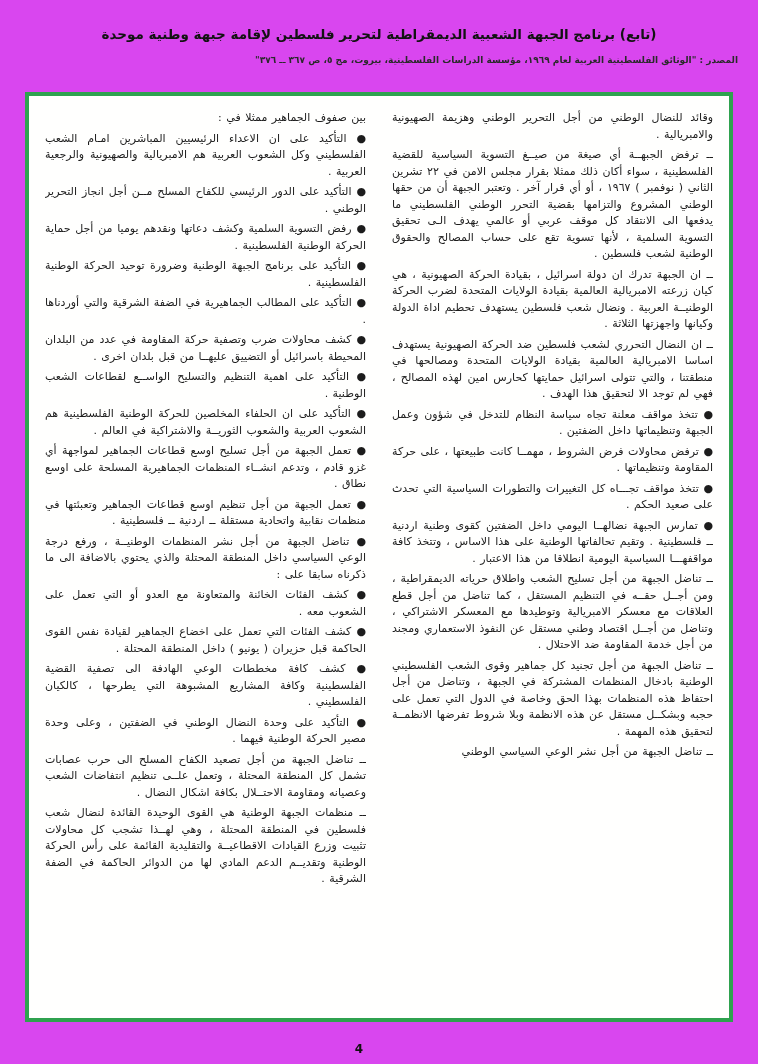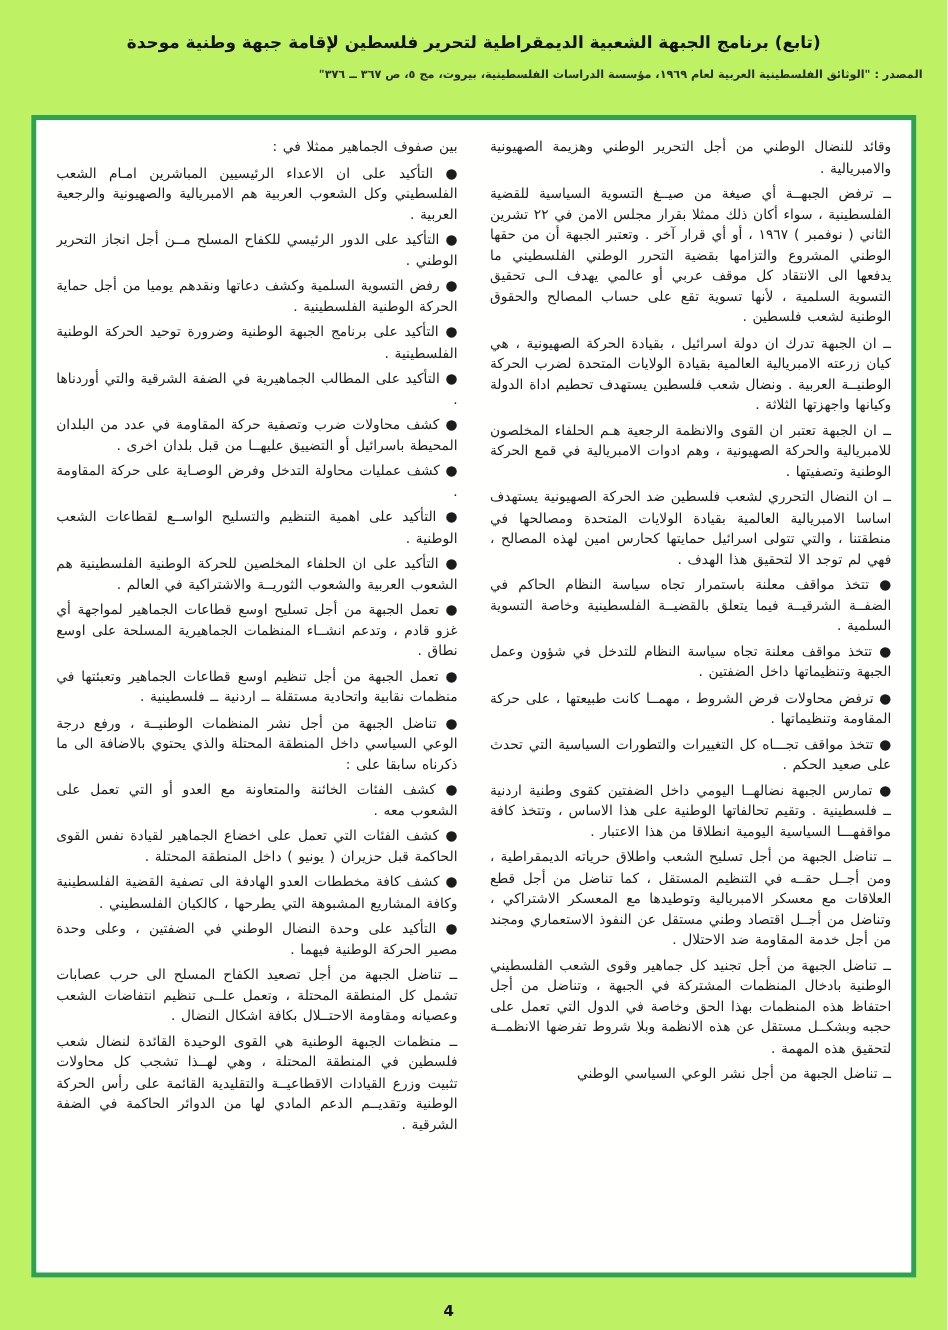--- a/index.html
+++ b/index.html
@@ -1,20 +1,20 @@
 <!DOCTYPE html>
 <html lang="ar" dir="rtl"><head>
 <meta charset="utf-8">
 <style>
   * { margin:0; padding:0; box-sizing:border-box; }
   html,body { background:#ffffff; }
   body { font-family:"DejaVu Sans", sans-serif; }
   .page {
     width:758px; height:1064px; position:relative;
-    background:#bef264; margin:0 auto; overflow:hidden;
+    background:#d946ef; margin:0 auto; overflow:hidden;
     direction:rtl;
   }
   .doc-title {
     position:absolute; top:26px; right:0; left:0;
     text-align:center; font-weight:bold; font-size:13.5px;
     color:#121212; direction:rtl; letter-spacing:0;
   }
   .doc-source {
     position:absolute; top:55px; right:20px; left:20px;
     text-align:right; font-size:9px; font-weight:bold;
@@ -48,48 +48,45 @@
   <h1 class="doc-title">(تابع) برنامج الجبهة الشعبية الديمقراطية لتحرير فلسطين لإقامة جبهة وطنية موحدة</h1>
 
   <div class="doc-source">المصدر : "الوثائق الفلسطينية العربية لعام ١٩٦٩، مؤسسة الدراسات الفلسطينية، بيروت، مج ٥، ص ٣٦٧ ــ ٣٧٦"</div>
 
   <div class="frame" style="border-color: rgb(47, 162, 79);">
     <div class="columns">
       <div class="col">
           <p class="para">وقائد للنضال الوطني من أجل التحرير الوطني وهزيمة الصهيونية والامبريالية .</p>
           <p class="para">ــ ترفض الجبهــة أي صيغة من صيــغ التسوية السياسية للقضية الفلسطينية ، سواء أكان ذلك ممثلا بقرار مجلس الامن في ٢٢ تشرين الثاني ( نوفمبر ) ١٩٦٧ ، أو أي قرار آخر . وتعتبر الجبهة أن من حقها الوطني المشروع والتزامها بقضية التحرر الوطني الفلسطيني ما يدفعها الى الانتقاد كل موقف عربي أو عالمي يهدف الـى تحقيق التسوية السلمية ، لأنها تسوية تقع على حساب المصالح والحقوق الوطنية لشعب فلسطين .</p>
           <p class="para">ــ ان الجبهة تدرك ان دولة اسرائيل ، بقيادة الحركة الصهيونية ، هي كيان زرعته الامبريالية العالمية بقيادة الولايات المتحدة لضرب الحركة الوطنيــة العربية . ونضال شعب فلسطين يستهدف تحطيم اداة الدولة وكيانها واجهزتها الثلاثة .</p>
-          <p class="para">ــ ان الجبهة تعتبر ان القوى والانظمة الرجعية هـم الحلفاء المخلصون للامبريالية والحركة الصهيونية ، وهم ادوات الامبريالية في قمع الحركة الوطنية وتصفيتها .</p>
           <p class="para">ــ ان النضال التحرري لشعب فلسطين ضد الحركة الصهيونية يستهدف اساسا الامبريالية العالمية بقيادة الولايات المتحدة ومصالحها في منطقتنا ، والتي تتولى اسرائيل حمايتها كحارس امين لهذه المصالح ، فهي لم توجد الا لتحقيق هذا الهدف .</p>
-          <p class="para">● تتخذ مواقف معلنة باستمرار تجاه سياسة النظام الحاكم في الضفــة الشرقيــة فيما يتعلق بالقضيــة الفلسطينية وخاصة التسوية السلمية .</p>
           <p class="para">● تتخذ مواقف معلنة تجاه سياسة النظام للتدخل في شؤون وعمل الجبهة وتنظيماتها داخل الضفتين .</p>
           <p class="para">● ترفض محاولات فرض الشروط ، مهمــا كانت طبيعتها ، على حركة المقاومة وتنظيماتها .</p>
           <p class="para">● تتخذ مواقف تجـــاه كل التغييرات والتطورات السياسية التي تحدث على صعيد الحكم .</p>
           <p class="para">● تمارس الجبهة نضالهــا اليومي داخل الضفتين كقوى وطنية اردنية ــ فلسطينية . وتقيم تحالفاتها الوطنية على هذا الاساس ، وتتخذ كافة مواقفهـــا السياسية اليومية انطلاقا من هذا الاعتبار .</p>
           <p class="para">ــ تناضل الجبهة من أجل تسليح الشعب واطلاق حرياته الديمقراطية ، ومن أجــل حقــه في التنظيم المستقل ، كما تناضل من أجل قطع العلاقات مع معسكر الامبريالية وتوطيدها مع المعسكر الاشتراكي ، وتناضل من أجــل اقتصاد وطني مستقل عن النفوذ الاستعماري ومجند من أجل خدمة المقاومة ضد الاحتلال .</p>
           <p class="para">ــ تناضل الجبهة من أجل تجنيد كل جماهير وقوى الشعب الفلسطيني الوطنية بادخال المنظمات المشتركة في الجبهة ، وتناضل من أجل احتفاظ هذه المنظمات بهذا الحق وخاصة في الدول التي تعمل على حجبه وبشكــل مستقل عن هذه الانظمة وبلا شروط تفرضها الانظمــة لتحقيق هذه المهمة .</p>
           <p class="para">ــ تناضل الجبهة من أجل نشر الوعي السياسي الوطني</p>
         </div>
       <div class="col">
           <p class="para">بين صفوف الجماهير ممثلا في :</p>
           <p class="para">● التأكيد على ان الاعداء الرئيسيين المباشرين امـام الشعب الفلسطيني وكل الشعوب العربية هم الامبريالية والصهيونية والرجعية العربية .</p>
           <p class="para">● التأكيد على الدور الرئيسي للكفاح المسلح مــن أجل انجاز التحرير الوطني .</p>
           <p class="para">● رفض التسوية السلمية وكشف دعاتها ونقدهم يوميا من أجل حماية الحركة الوطنية الفلسطينية .</p>
           <p class="para">● التأكيد على برنامج الجبهة الوطنية وضرورة توحيد الحركة الوطنية الفلسطينية .</p>
           <p class="para">● التأكيد على المطالب الجماهيرية في الضفة الشرقية والتي أوردناها .</p>
           <p class="para">● كشف محاولات ضرب وتصفية حركة المقاومة في عدد من البلدان المحيطة باسرائيل أو التضييق عليهــا من قبل بلدان اخرى .</p>
-          <p class="para">● كشف عمليات محاولة التدخل وفرض الوصـاية على حركة المقاومة .</p>
           <p class="para">● التأكيد على اهمية التنظيم والتسليح الواســع لقطاعات الشعب الوطنية .</p>
           <p class="para">● التأكيد على ان الحلفاء المخلصين للحركة الوطنية الفلسطينية هم الشعوب العربية والشعوب الثوريــة والاشتراكية في العالم .</p>
           <p class="para">● تعمل الجبهة من أجل تسليح اوسع قطاعات الجماهير لمواجهة أي غزو قادم ، وتدعم انشــاء المنظمات الجماهيرية المسلحة على اوسع نطاق .</p>
           <p class="para">● تعمل الجبهة من أجل تنظيم اوسع قطاعات الجماهير وتعبئتها في منظمات نقابية واتحادية مستقلة ــ اردنية ــ فلسطينية .</p>
           <p class="para">● تناضل الجبهة من أجل نشر المنظمات الوطنيــة ، ورفع درجة الوعي السياسي داخل المنطقة المحتلة والذي يحتوي بالاضافة الى ما ذكرناه سابقا على :</p>
           <p class="para">● كشف الفئات الخائنة والمتعاونة مع العدو أو التي تعمل على الشعوب معه .</p>
           <p class="para">● كشف الفئات التي تعمل على اخضاع الجماهير لقيادة نفس القوى الحاكمة قبل حزيران ( يونيو ) داخل المنطقة المحتلة .</p>
-          <p class="para">● كشف كافة مخططات العدو الهادفة الى تصفية القضية الفلسطينية وكافة المشاريع المشبوهة التي يطرحها ، كالكيان الفلسطيني .</p>
+          <p class="para">● كشف كافة مخططات الوعي الهادفة الى تصفية القضية الفلسطينية وكافة المشاريع المشبوهة التي يطرحها ، كالكيان الفلسطيني .</p>
           <p class="para">● التأكيد على وحدة النضال الوطني في الضفتين ، وعلى وحدة مصير الحركة الوطنية فيهما .</p>
           <p class="para">ــ تناضل الجبهة من أجل تصعيد الكفاح المسلح الى حرب عصابات تشمل كل المنطقة المحتلة ، وتعمل علــى تنظيم انتفاضات الشعب وعصيانه ومقاومة الاحتــلال بكافة اشكال النضال .</p>
           <p class="para">ــ منظمات الجبهة الوطنية هي القوى الوحيدة القائدة لنضال شعب فلسطين في المنطقة المحتلة ، وهي لهــذا تشجب كل محاولات تثبيت وزرع القيادات الاقطاعيــة والتقليدية القائمة على رأس الحركة الوطنية وتقديــم الدعم المادي لها من الدوائر الحاكمة في الضفة الشرقية .</p>
         </div>
     </div>
   </div>
 
   <div class="page-number">4</div>
 
 </div>

